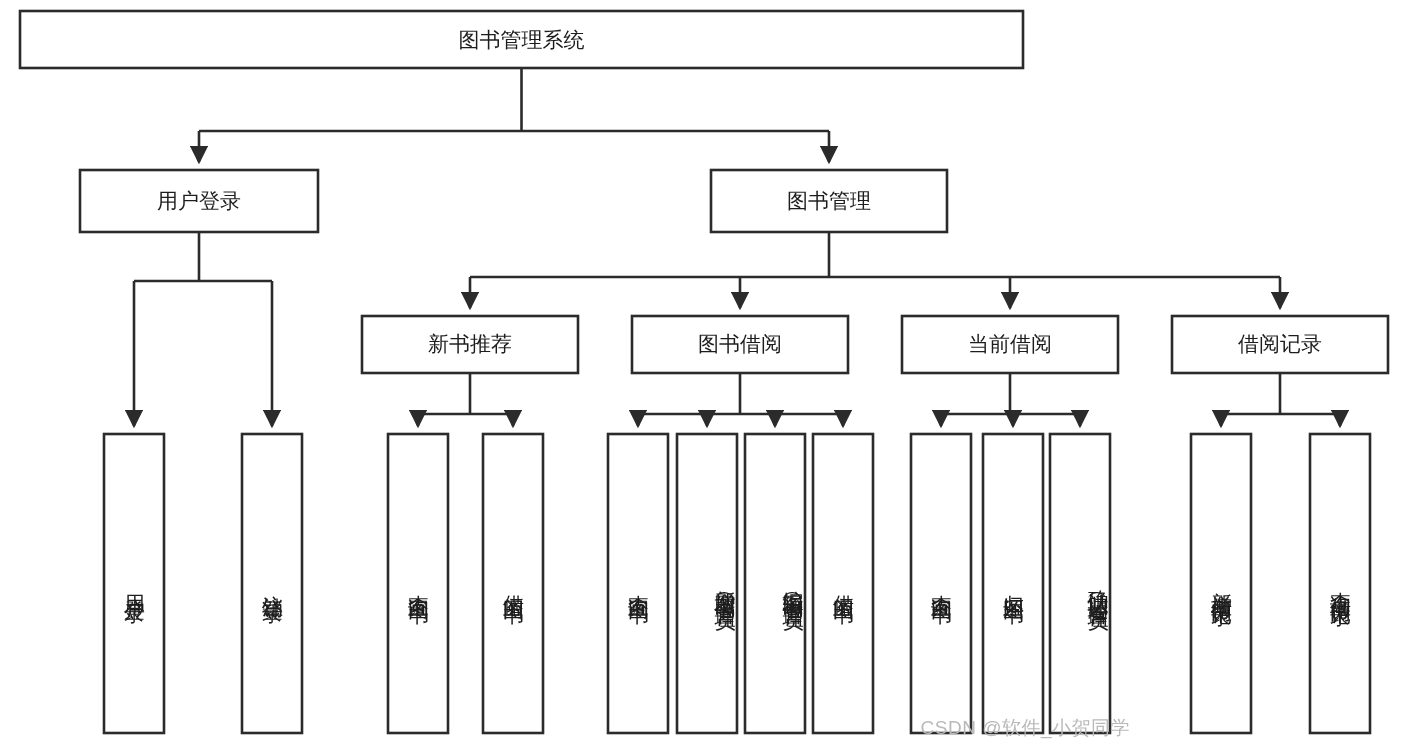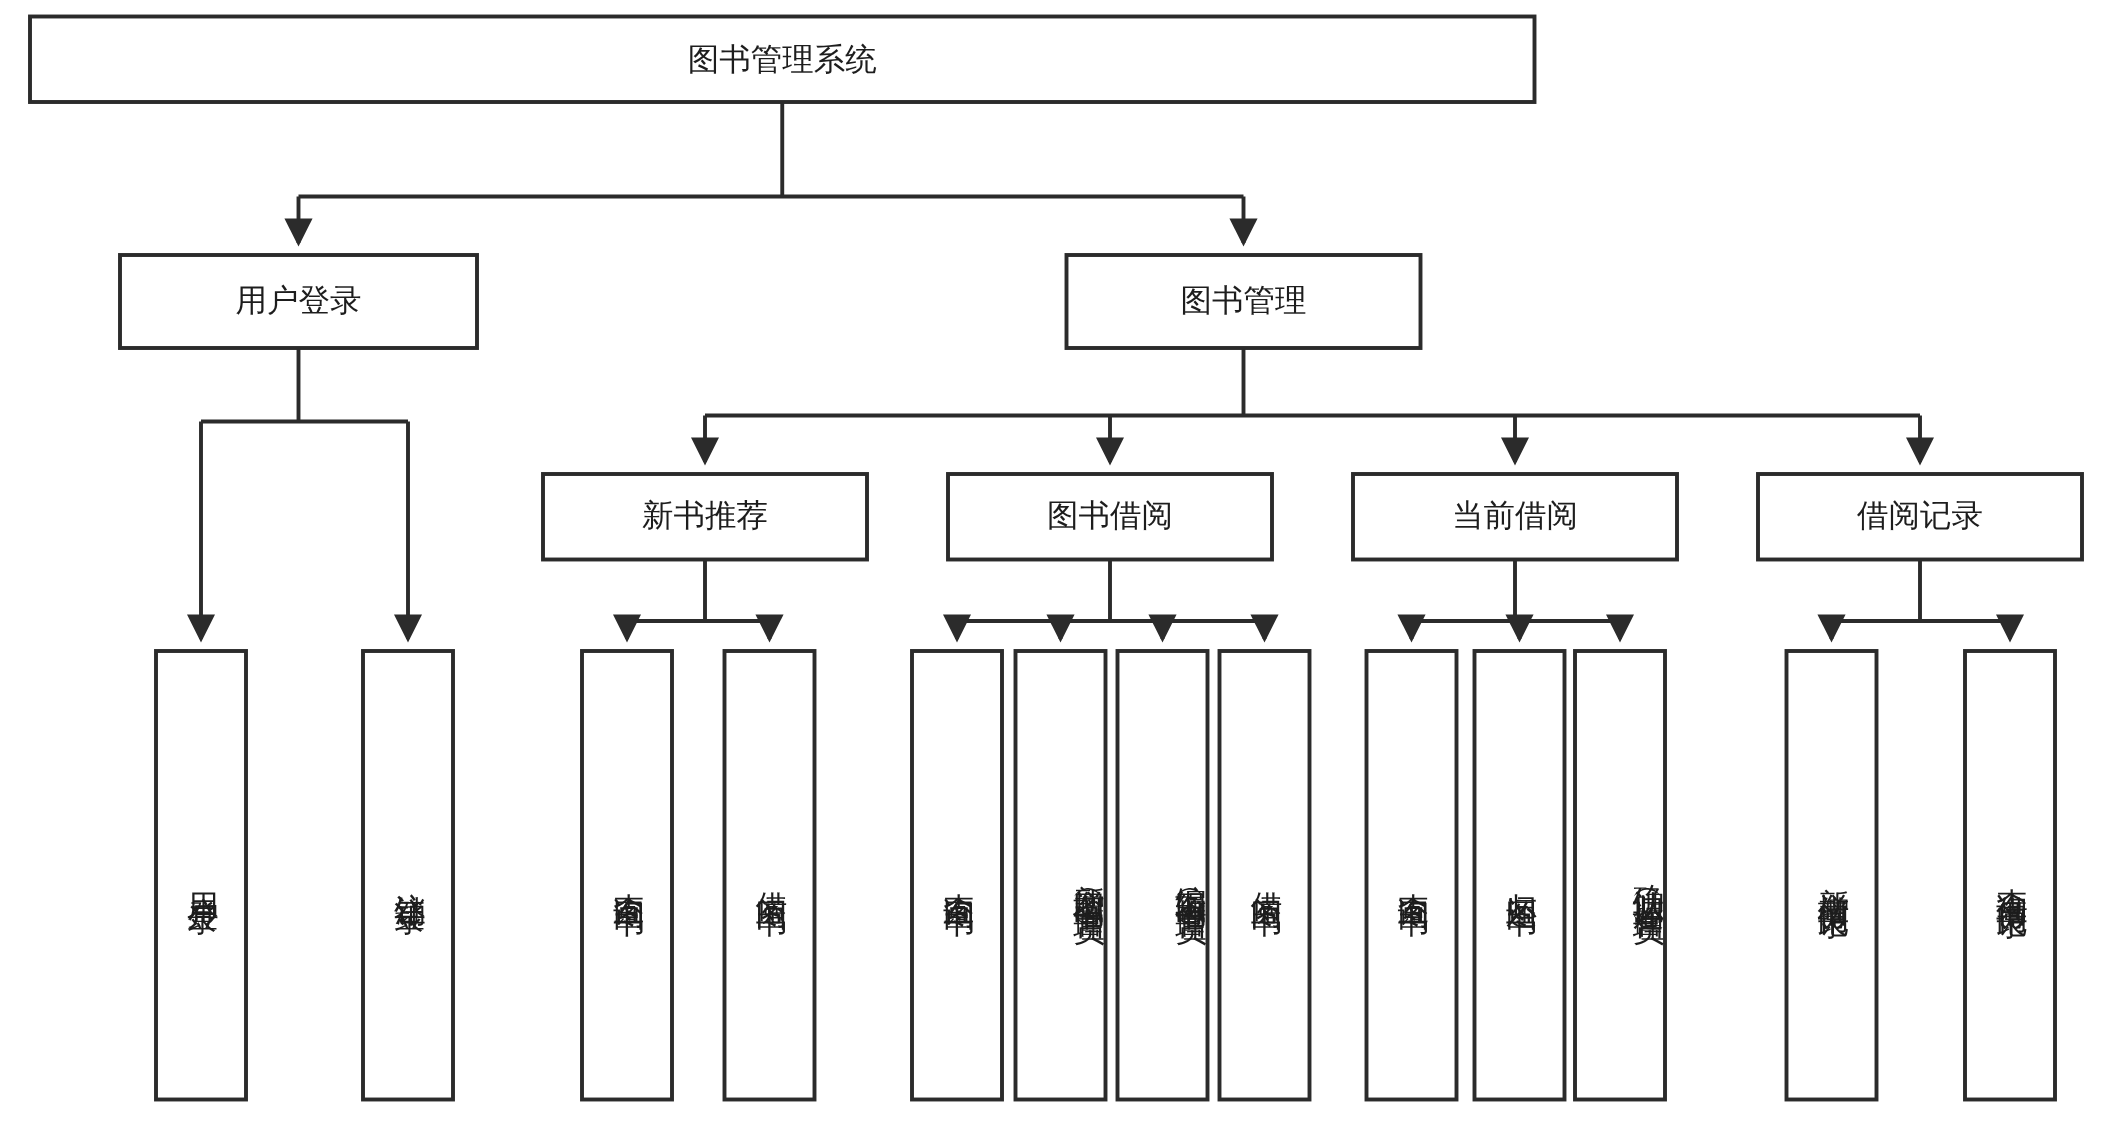--- a/index.html
+++ b/index.html
@@ -186,13 +186,14 @@
   <div class="node-label-v" style="left:608px;  top:434px; width:60px; height:299px;">查询图书</div>
   <div class="node-label-v" style="left:677px;  top:434px; width:60px; height:299px; align-items:flex-start; padding-top:6px; box-sizing:border-box;">新增图书（管理员）</div>
   <div class="node-label-v" style="left:745px;  top:434px; width:60px; height:299px; align-items:flex-start; padding-top:6px; box-sizing:border-box;">编辑图书（管理员）</div>
   <div class="node-label-v" style="left:813px;  top:434px; width:60px; height:299px;">借阅图书</div>
   <div class="node-label-v" style="left:911px;  top:434px; width:60px; height:299px;">查询图书</div>
   <div class="node-label-v" style="left:983px;  top:434px; width:60px; height:299px;">归还图书</div>
   <div class="node-label-v" style="left:1050px; top:434px; width:60px; height:299px; align-items:flex-start; padding-top:6px; box-sizing:border-box;">确认归还（管理员）</div>
   <div class="node-label-v" style="left:1191px; top:434px; width:60px; height:299px;">新增借阅记录</div>
   <div class="node-label-v" style="left:1310px; top:434px; width:60px; height:299px;">查询借阅记录</div>
 
+  <div class="watermark">CSDN @软件_小贺同学</div>
 </div>
 
 </body></html>

